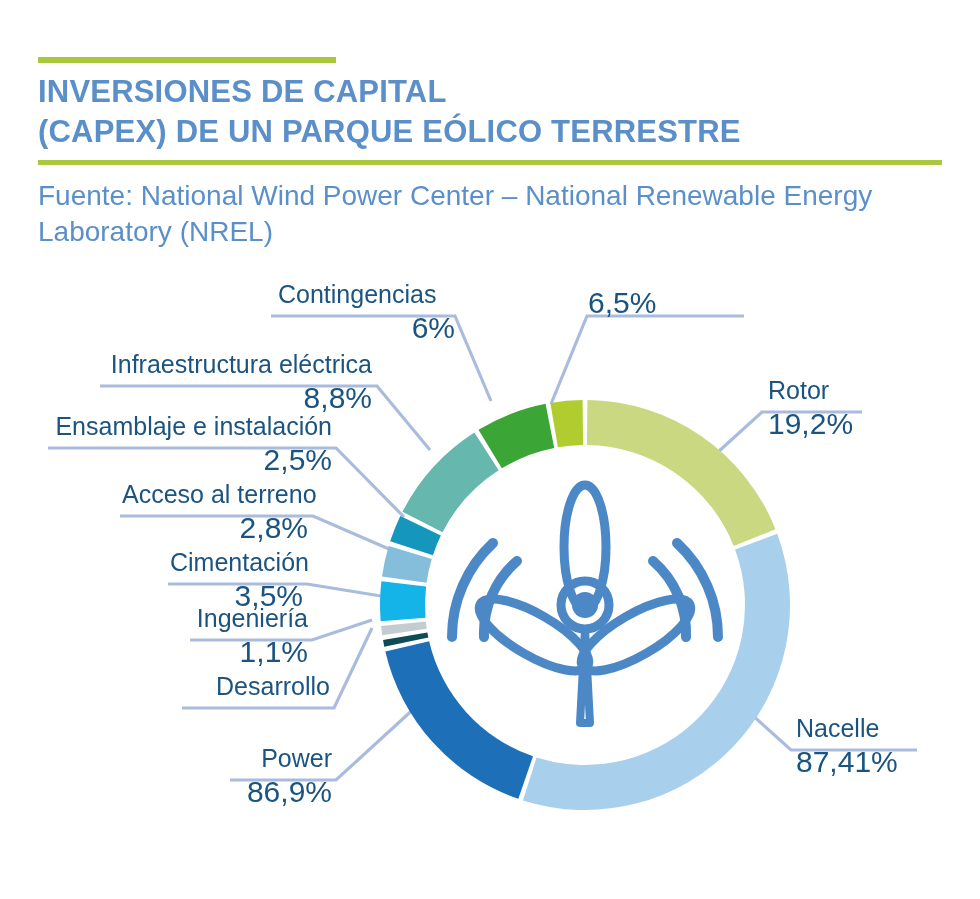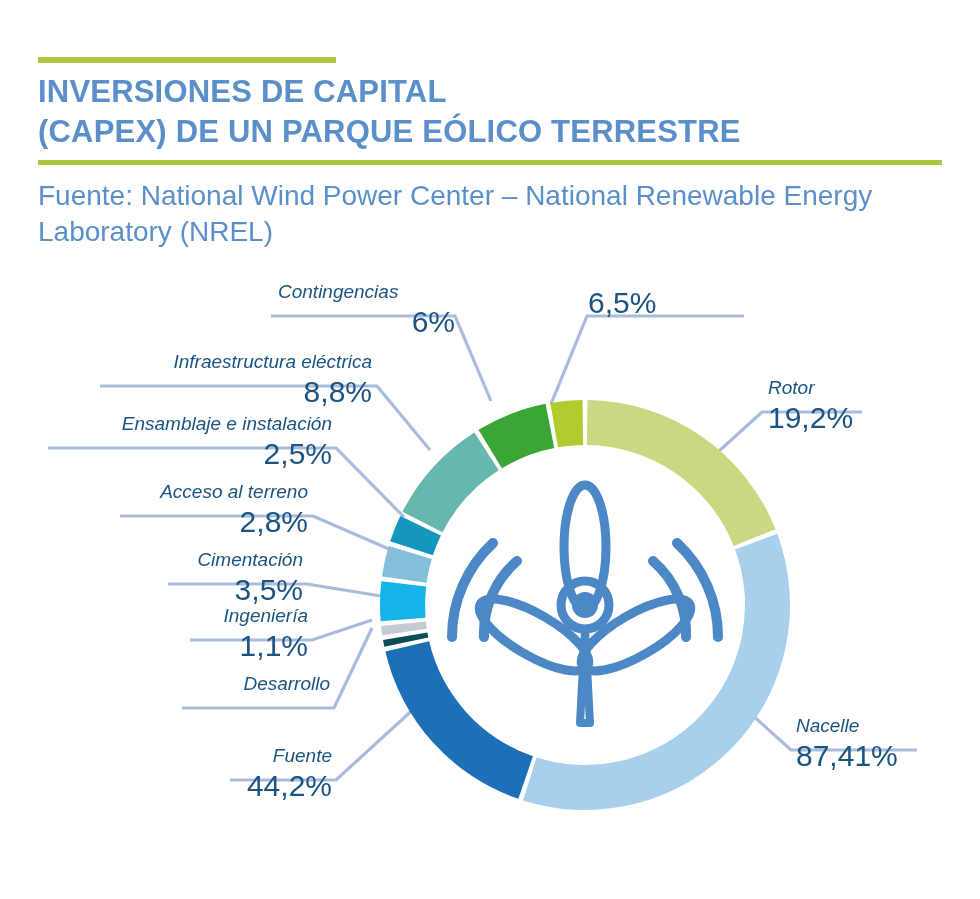--- a/index.html
+++ b/index.html
@@ -72,24 +72,23 @@
   }
   svg { display: block; }
 
   
   .callout {
     position: absolute;
     color: #1b5480;
     line-height: 1.0;
   }
   .callout .nm {
-    font-size: 19px;
+    font-size: 25px;
     white-space: nowrap;
     display: block;
-    font-style: italic;
   }
   .callout .pc {
     font-size: 30px;
     white-space: nowrap;
     display: block;
     margin-top: 6px;
   }
   .callout.right .nm,
   .callout.right .pc { text-align: left; }
   .callout.left .nm,
@@ -195,22 +194,22 @@
     <div class="callout left" style="left:192px; top:344px; width:116px;">
       <span class="nm">Ingeniería</span>
       <span class="pc">1,1%</span>
     </div>
 
     <div class="callout left" style="left:184px; top:412px; width:146px;">
       <span class="nm">Desarrollo</span>
     </div>
 
     <div class="callout left" style="left:232px; top:484px; width:100px;">
-      <span class="nm">Fuente</span>
-      <span class="pc">44,2%</span>
+      <span class="nm">Power</span>
+      <span class="pc">86,9%</span>
     </div>
 
     <div class="callout right" style="left:796px; top:454px;">
       <span class="nm">Nacelle</span>
       <span class="pc">87,41%</span>
     </div>
 
   </div>
 </div>
 

